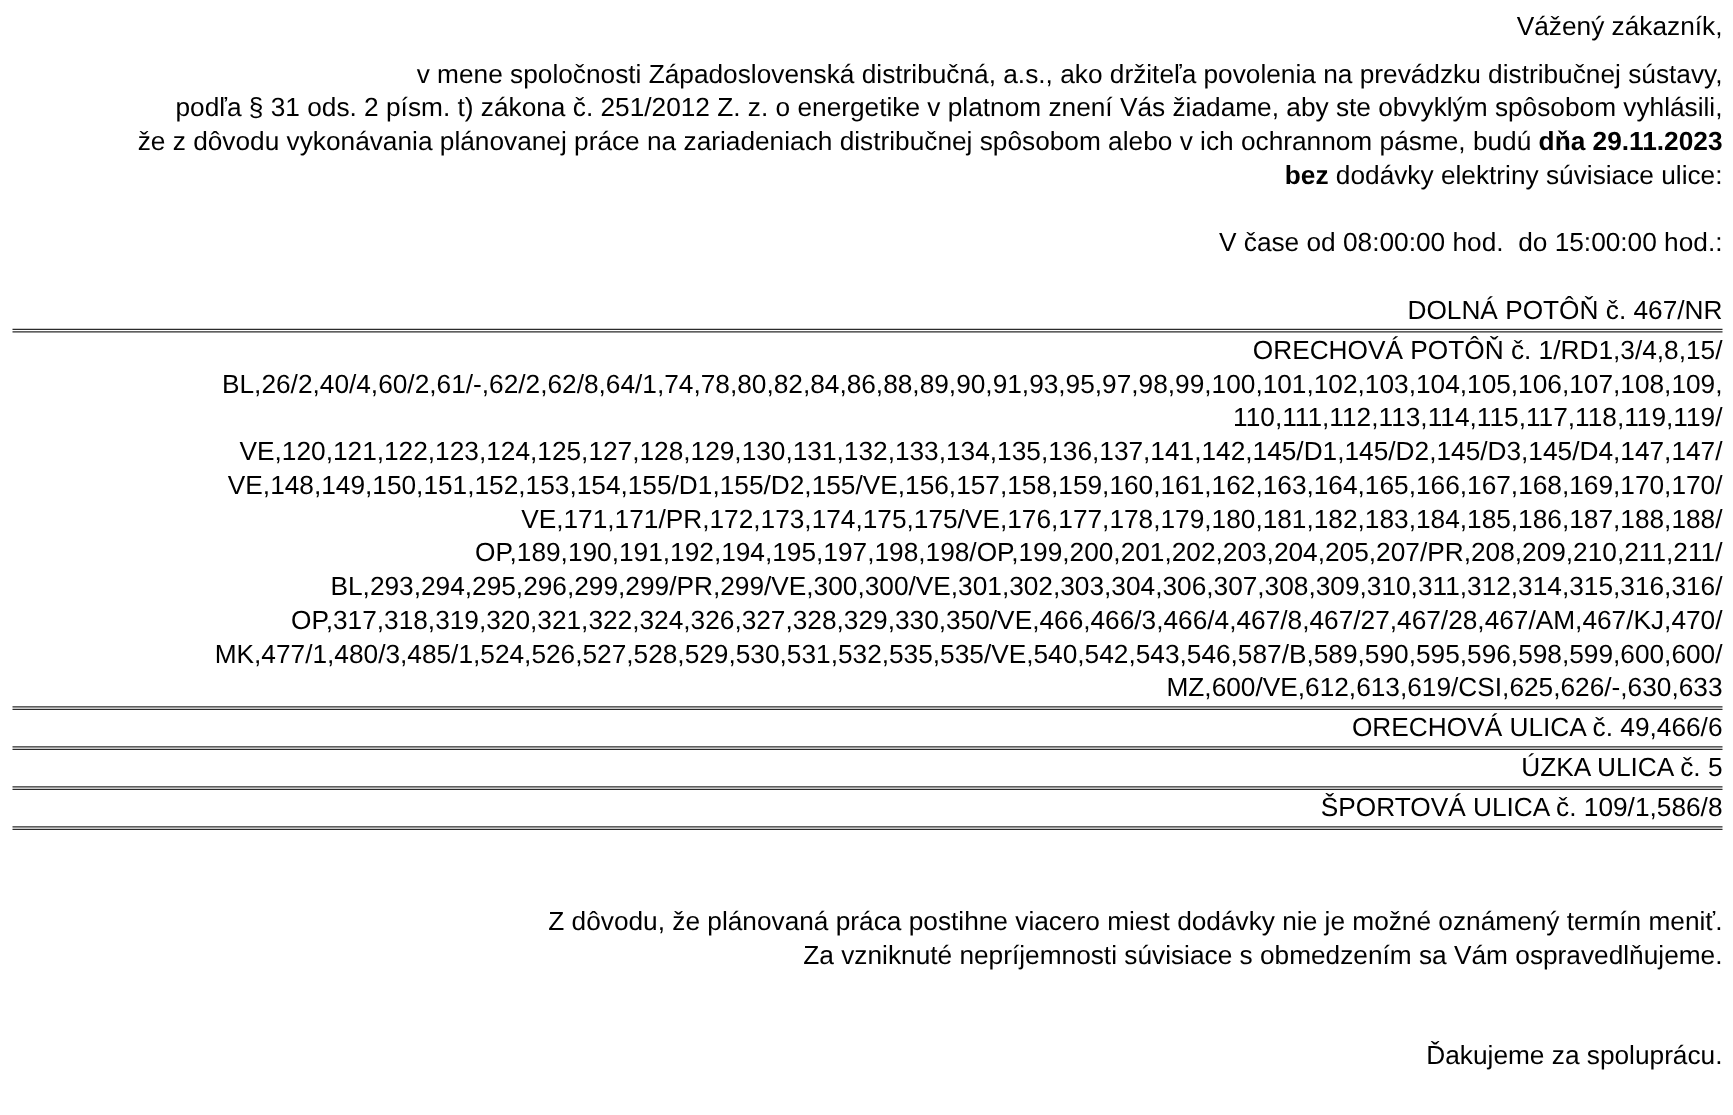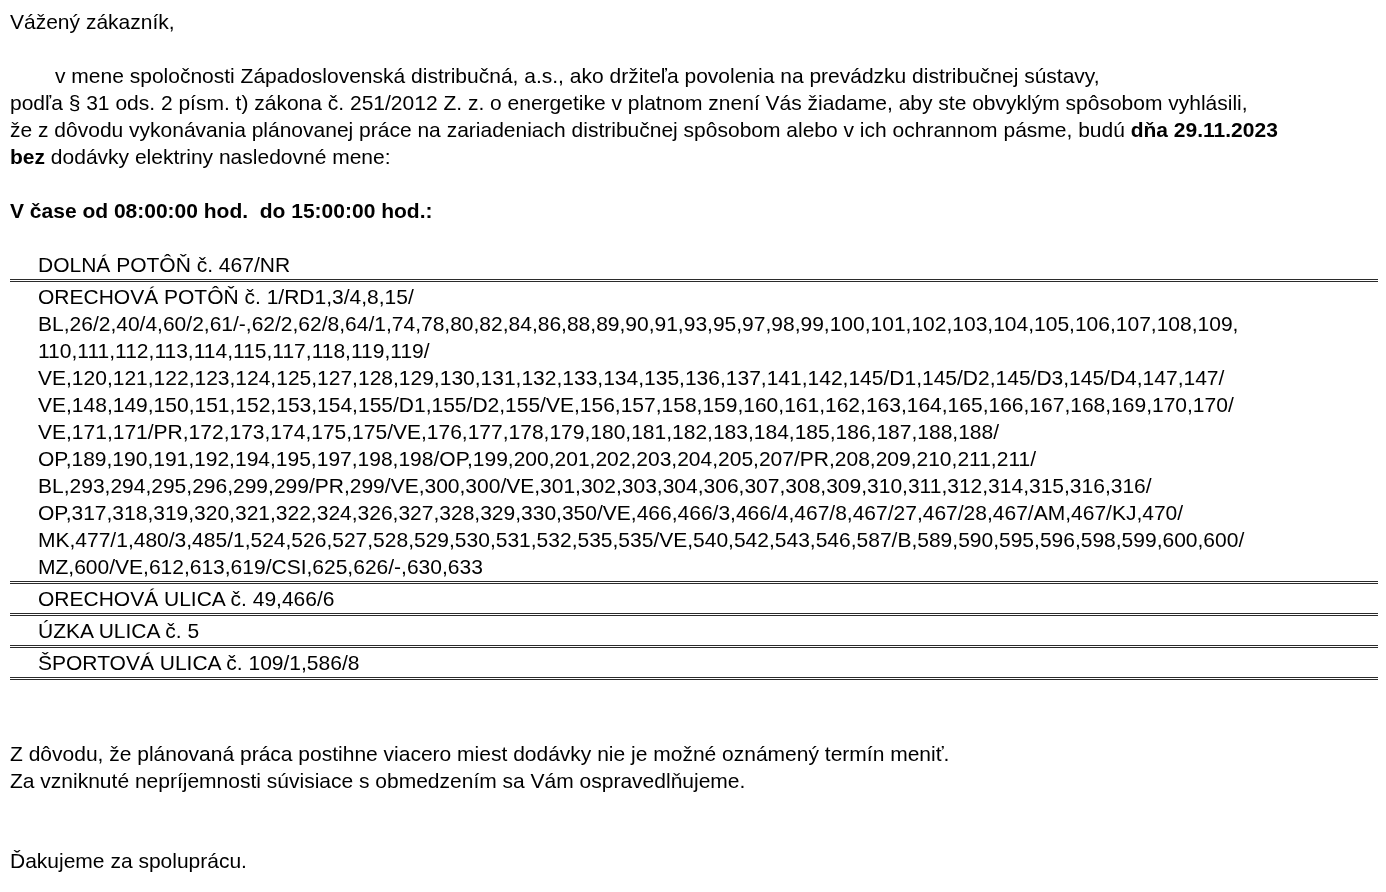--- a/index.html
+++ b/index.html
@@ -1,32 +1,32 @@
 <!DOCTYPE html>
 <html><head>
 <meta charset="utf-8">
 <style>
-  * { margin: 0; padding: 0; box-sizing: border-box; }
+  * { margin: 0; padding: 0; box-sizing: border-box; text-align: right; }
   html, body { background: #ffffff; }
   body {
     width: 1386px;
     height: 892px;
     font-family: "Liberation Sans", sans-serif;
     font-size: 21px;
     line-height: 27px;
     color: #000000;
     padding: 7px 8px 0 10px;
     overflow: hidden;
   }
   .salutation { margin-top: 1px; }
-  .intro { margin-top: 27px; }
+  .intro { margin-top: 11px; }
   .intro-line-1 { padding-left: 45px; }
   .bold { font-weight: bold; }
   .time-heading {
-    font-weight: bold;
+    font-weight: normal;
     margin-top: 27px;
     white-space: pre-wrap;
   }
   .streets-table {
     margin-top: 26px;
     width: 1368px;
   }
   .street-row {
     border-bottom: 3px double #2b2b2b;
     padding: 1px 0 1px 4px;
@@ -37,21 +37,21 @@
 </style>
 </head>
 <body>
 
 <div class="salutation">Vážený zákazník,</div>
 
 <div class="intro">
   <div class="intro-line-1">v mene spoločnosti Západoslovenská distribučná, a.s., ako držiteľa povolenia na prevádzku distribučnej sústavy,</div>
   <div>podľa § 31 ods. 2 písm. t) zákona č. 251/2012 Z. z. o energetike v platnom znení Vás žiadame, aby ste obvyklým spôsobom vyhlásili,</div>
   <div><span>že z dôvodu vykonávania plánovanej práce na zariadeniach distribučnej spôsobom alebo v ich ochrannom pásme, budú </span><span class="bold">dňa 29.11.2023</span></div>
-  <div><span class="bold">bez</span><span> dodávky elektriny nasledovné mene:</span></div>
+  <div><span class="bold">bez</span><span> dodávky elektriny súvisiace ulice:</span></div>
 </div>
 
 <div class="time-heading">V čase od 08:00:00 hod.  do 15:00:00 hod.:</div>
 
 <div class="streets-table">
   <div class="street-row">
     <div class="street-line">DOLNÁ POTÔŇ č. 467/NR</div>
   </div>
   <div class="street-row">
     <div class="street-line">ORECHOVÁ POTÔŇ č. 1/RD1,3/4,8,15/</div>

